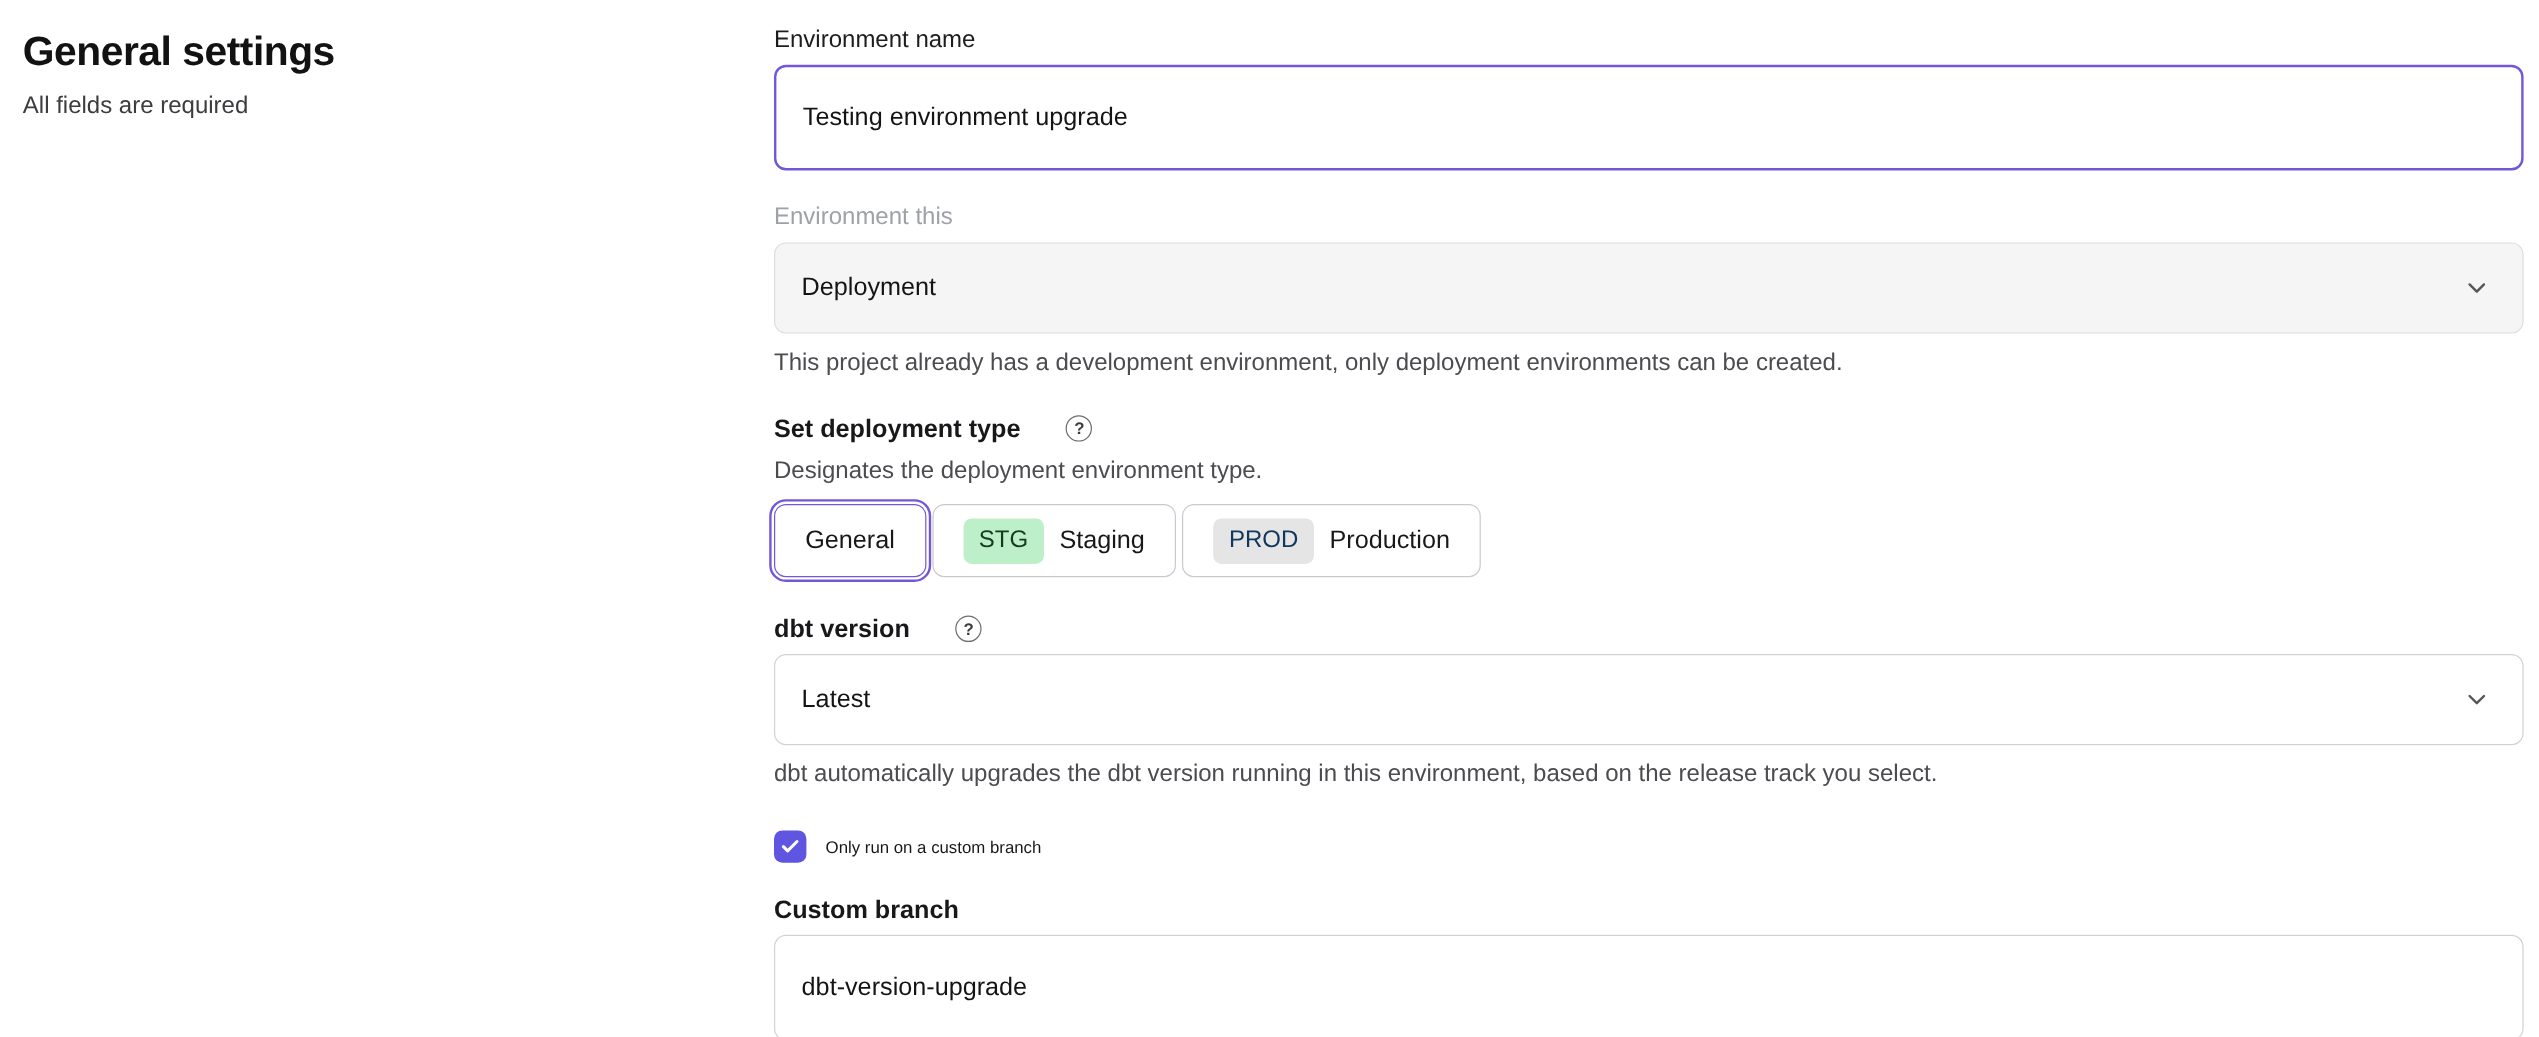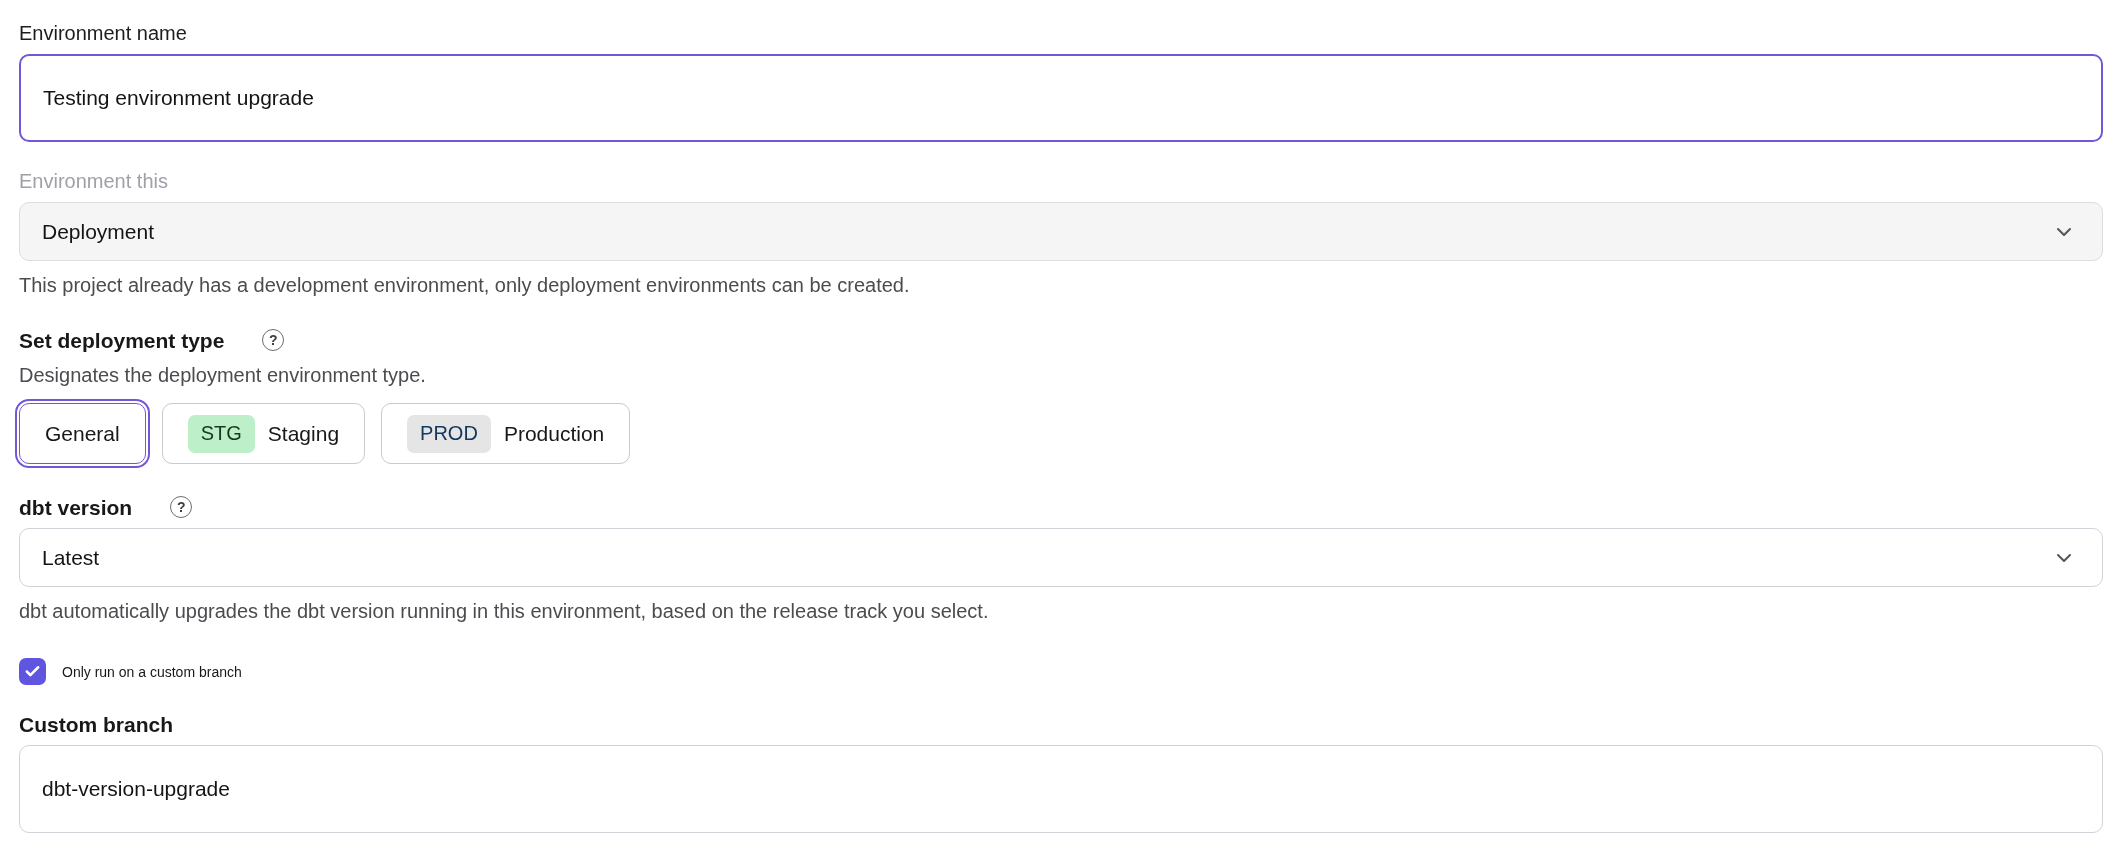--- a/index.html
+++ b/index.html
@@ -75,41 +75,41 @@
     color: #141414;
     padding: 0 22px;
     background: #ffffff;
     outline: none;
   }
   .text-input.focused { border: 2px solid #7457d6; }
 
   .select-box {
     position: relative;
     width: 100%;
-    height: 59px;
+    height: 76px;
     border: 1px solid #d2d2d8;
     border-radius: 10px;
     background: #ffffff;
     display: flex;
     align-items: center;
     padding: 0 60px 0 22px;
     font-size: 21px;
     color: #141414;
     cursor: pointer;
   }
   .select-box.muted { background: #f5f5f6; border-color: #dcdce1; }
   .select-chevron {
     position: absolute;
     right: 26px;
     top: 50%;
     transform: translateY(-50%);
     display: flex;
   }
 
-  .btn-row { display: flex; gap: 16px; }
+  .btn-row { display: flex; gap: 5px; }
   .type-btn {
     height: 61px;
     display: inline-flex;
     align-items: center;
     gap: 13px;
     padding: 0 25px;
     background: #ffffff;
     border: 1px solid #c9c9cf;
     border-radius: 10px;
     font-family: "Liberation Sans", sans-serif;
@@ -155,20 +155,24 @@
   .mt-desc   { margin-top: 11px; }
   .mt-btns   { margin-top: 16px; }
   .mt-check  { margin-top: 35px; }
   .mt-branch { margin-top: 28px; }
 </style>
 </head>
 <body>
 
 <div class="container">
 
+  <div class="left-col">
+    <h1 class="page-title">General settings</h1>
+    <div class="page-subtitle">All fields are required</div>
+  </div>
 
   <div class="right-col">
 
     
     <div class="field-label">Environment name</div>
     <input type="text" class="text-input focused" value="Testing environment upgrade" style="">
 
     
     <div class="field-label disabled mt-grp2">Environment this</div>
     <div class="select-box muted mt-sel">

